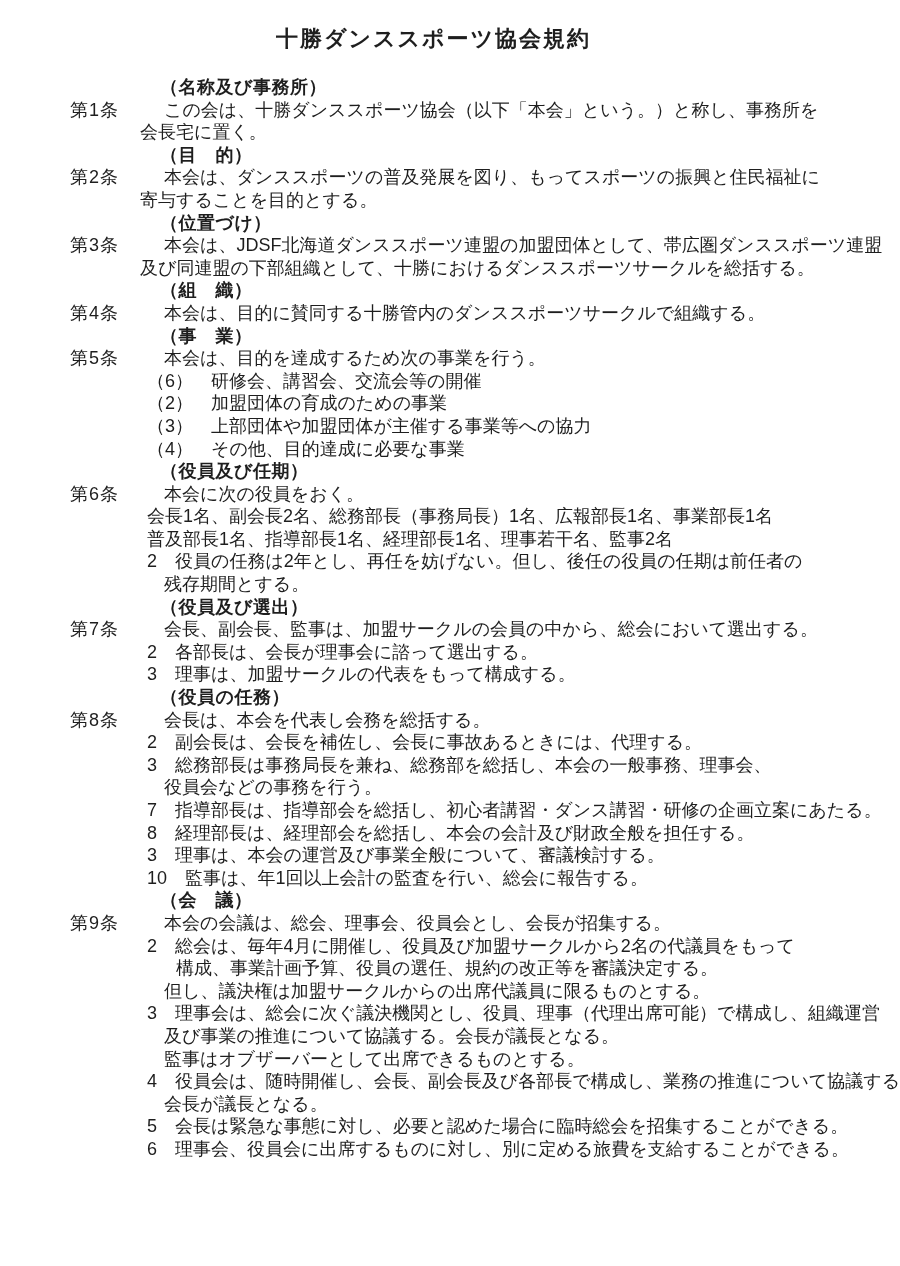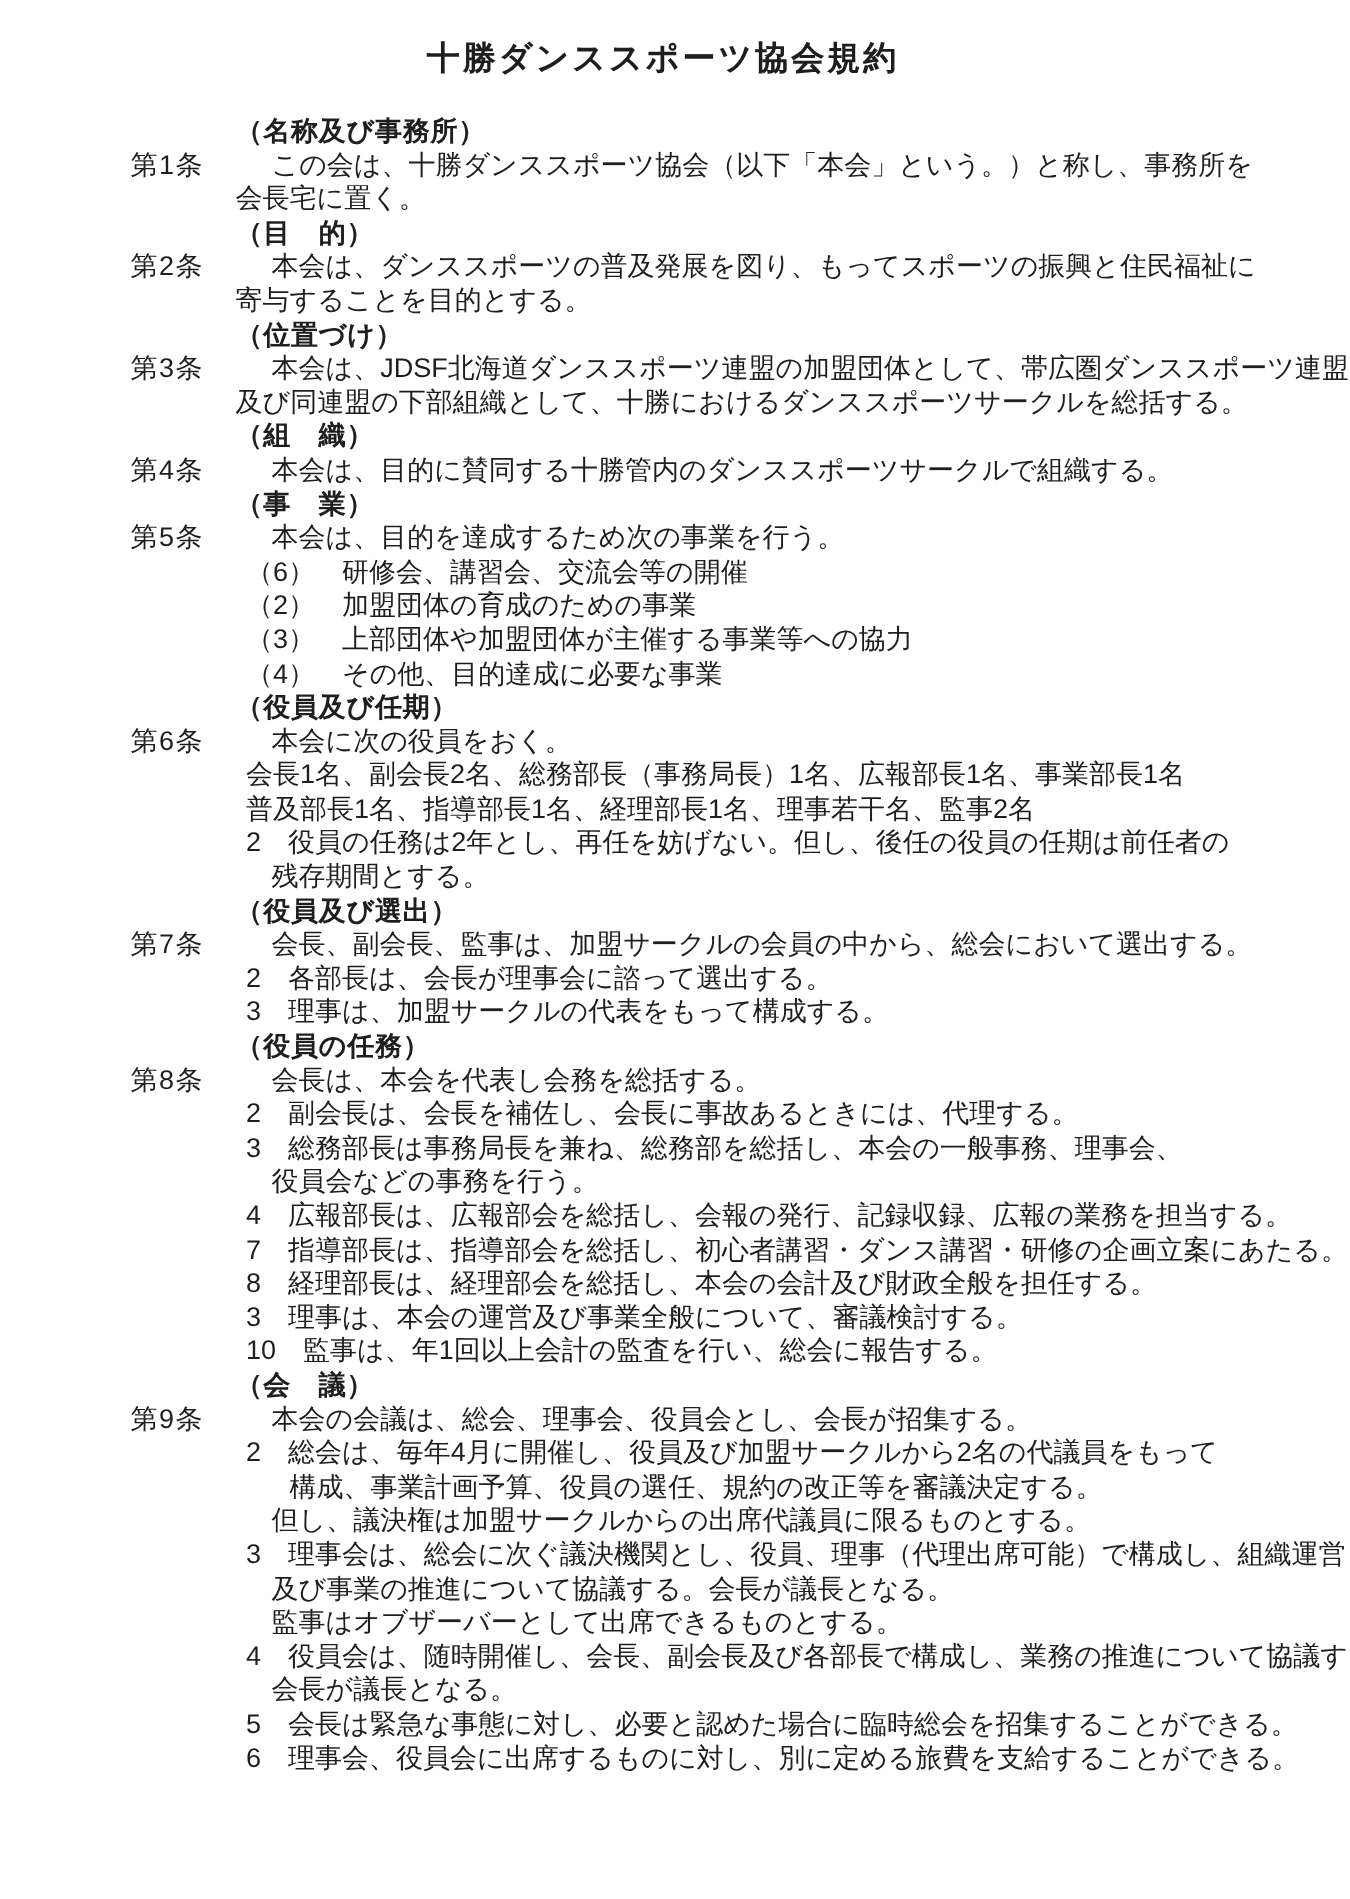--- a/index.html
+++ b/index.html
@@ -6,21 +6,21 @@
   body {
     width: 900px; height: 1266px;
     background: #ffffff;
     color: #1e1e1e;
     font-family: "Liberation Sans", "DejaVu Sans", sans-serif;
     overflow: hidden;
   }
   .page {
     box-sizing: border-box;
     width: 900px; height: 896px;
-    padding: 24px 8px 0 45px;
+    padding: 24px 8px 0 28px;
   }
   .doc-title {
     margin: 0 53px 22px 0;
     text-align: center;
     font-size: 22px;
     font-weight: bold;
     letter-spacing: 2px;
   }
   .rows {
     font-size: 18px;
@@ -31,21 +31,21 @@
   .article-label {
     flex: 0 0 70px;
     letter-spacing: 1px;
     margin-left: 42px;
   }
   .line-text { display: inline-block; }
   .ind-0 { padding-left: 0; }
   .ind-1 { padding-left: 7px; }
   .ind-2 { padding-left: 24px; }
   .ind-3 { padding-left: 36px; }
-  .type-heading { font-weight: bold; letter-spacing: 0.5px; }
+  .type-heading { font-weight: bold; letter-spacing: 0.5px; margin-left: 20px; }
 </style>
 </head>
 <body>
 
 <div class="page">
   <h1 class="doc-title">十勝ダンススポーツ協会規約</h1>
   <div class="rows">
       <div class="row">
         <span class="article-label"></span>
         <span class="line-text ind-0 type-heading">（名称及び事務所）</span>
@@ -169,21 +169,20 @@
       <div class="row">
         <span class="article-label"></span>
         <span class="line-text ind-1 type-item">3　総務部長は事務局長を兼ね、総務部を総括し、本会の一般事務、理事会、</span>
       </div>
       <div class="row">
         <span class="article-label"></span>
         <span class="line-text ind-2 type-cont">役員会などの事務を行う。</span>
       </div>
       <div class="row">
         <span class="article-label"></span>
-        <span class="line-text ind-1 type-item">4　広報部長は、広報部会を総括し、会報の発行、記録収録、広報の業務を担当する。</span>
       </div>
       <div class="row">
         <span class="article-label"></span>
         <span class="line-text ind-1 type-item">7　指導部長は、指導部会を総括し、初心者講習・ダンス講習・研修の企画立案にあたる。</span>
       </div>
       <div class="row">
         <span class="article-label"></span>
         <span class="line-text ind-1 type-item">8　経理部長は、経理部会を総括し、本会の会計及び財政全般を担任する。</span>
       </div>
       <div class="row">

